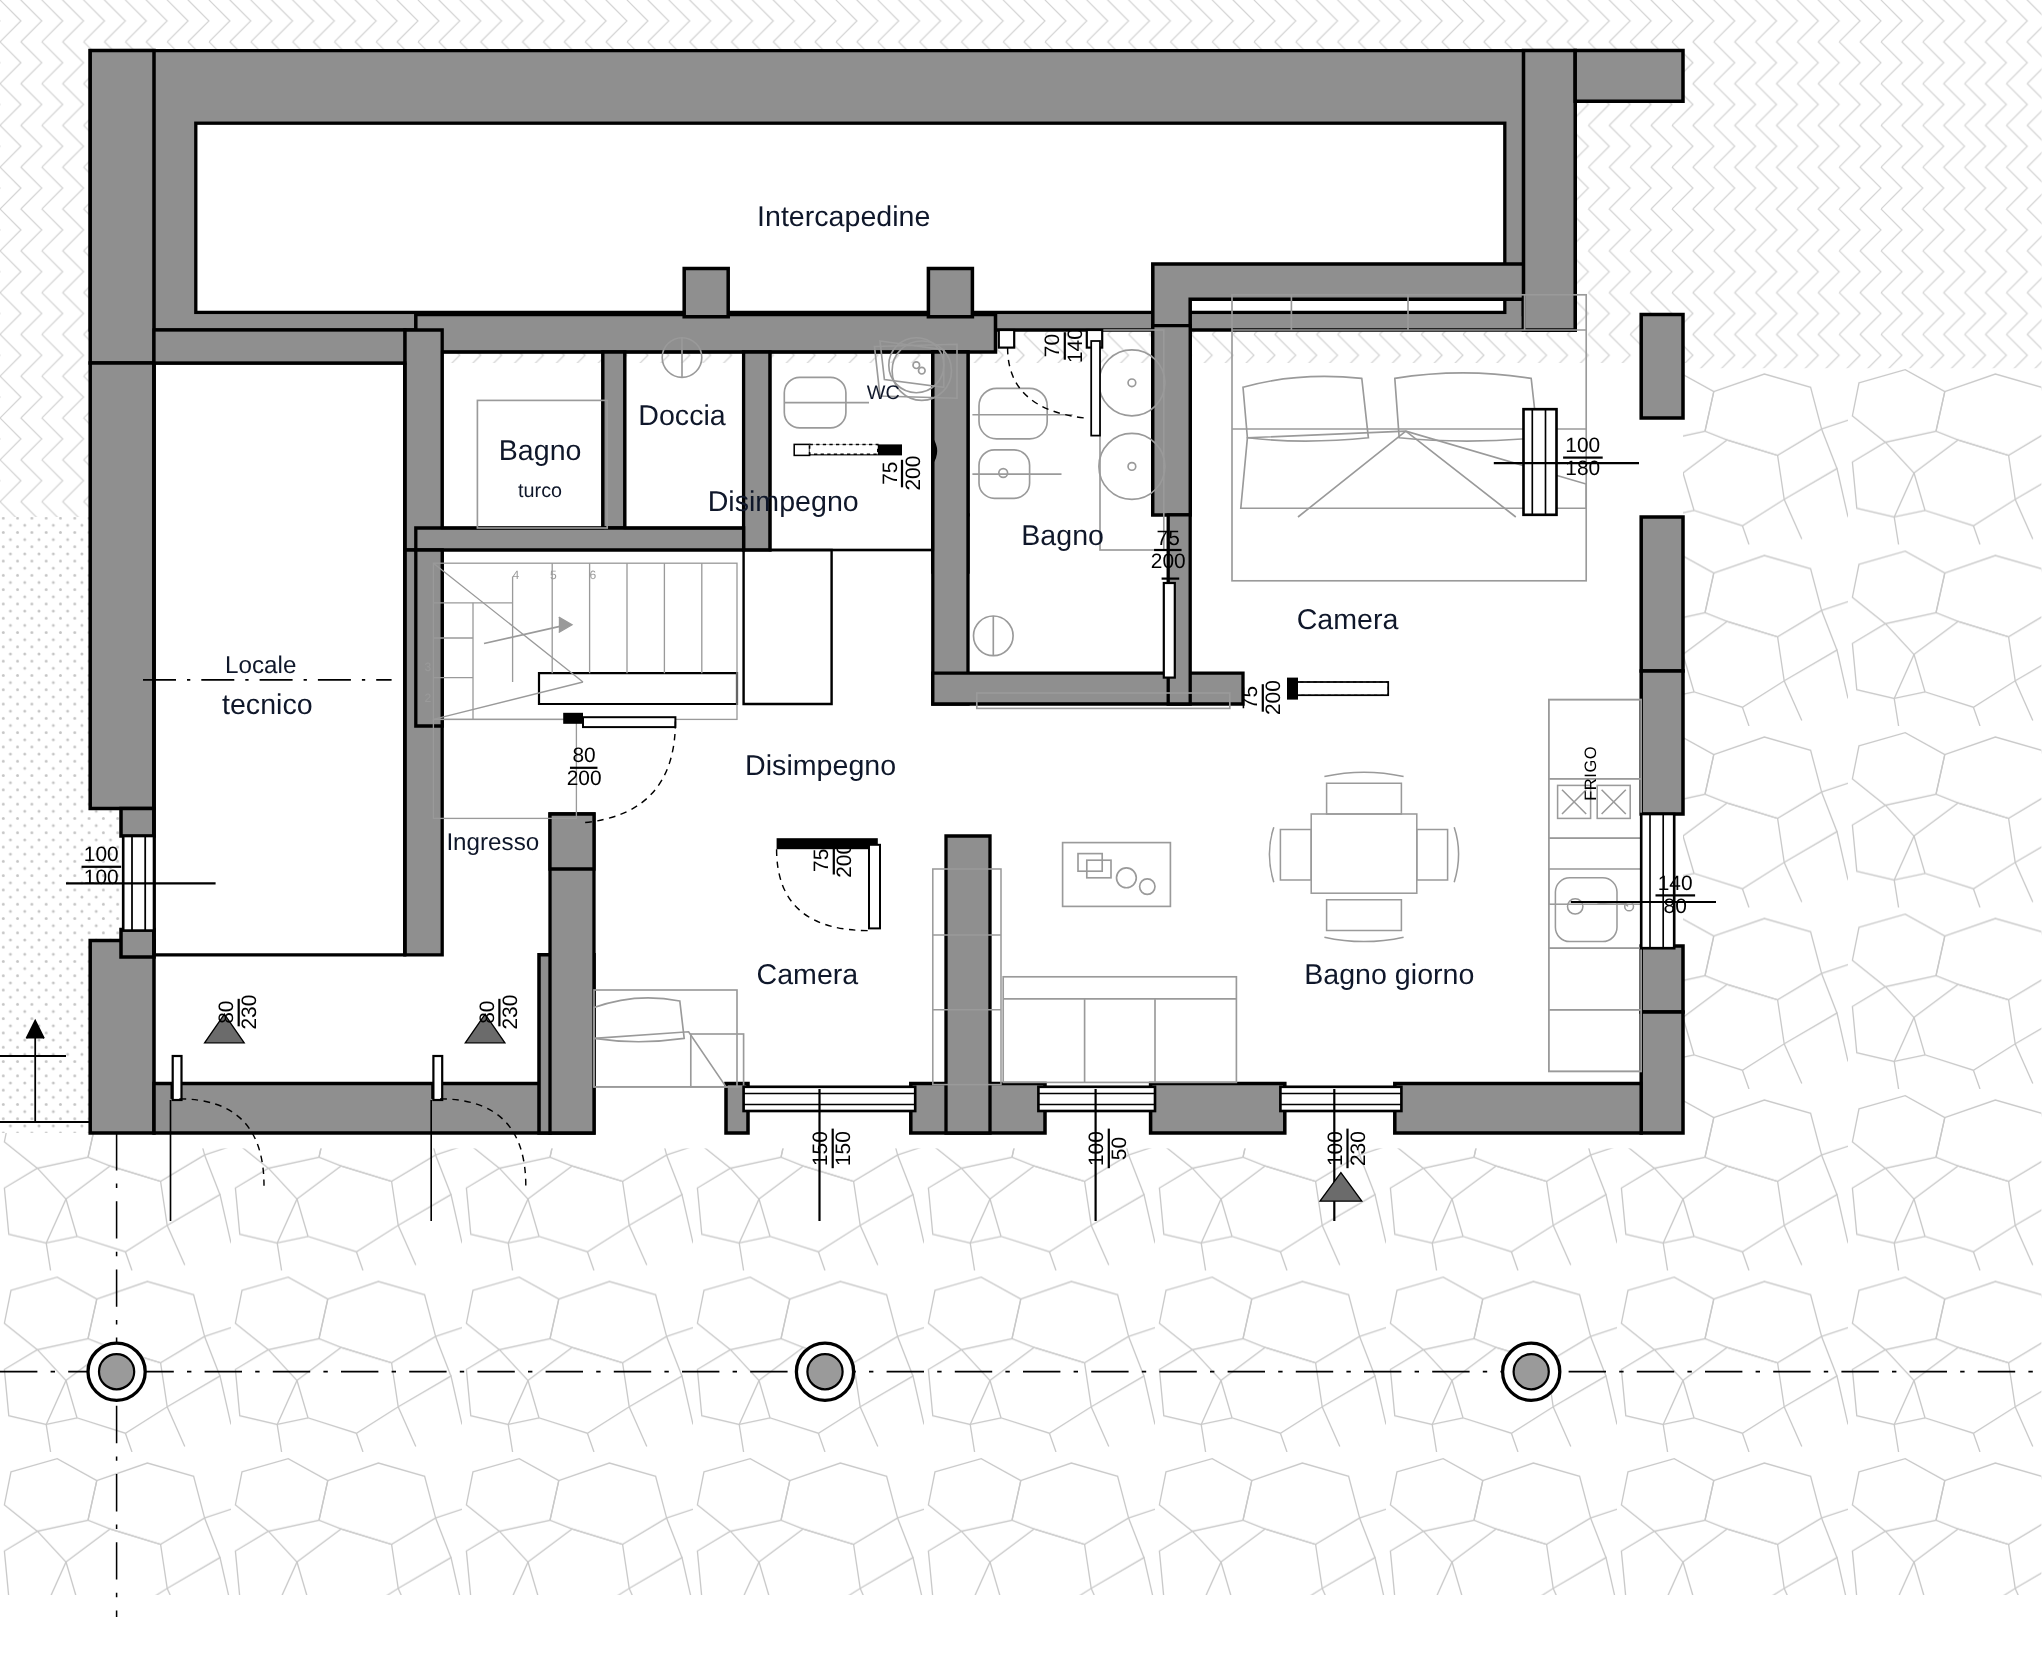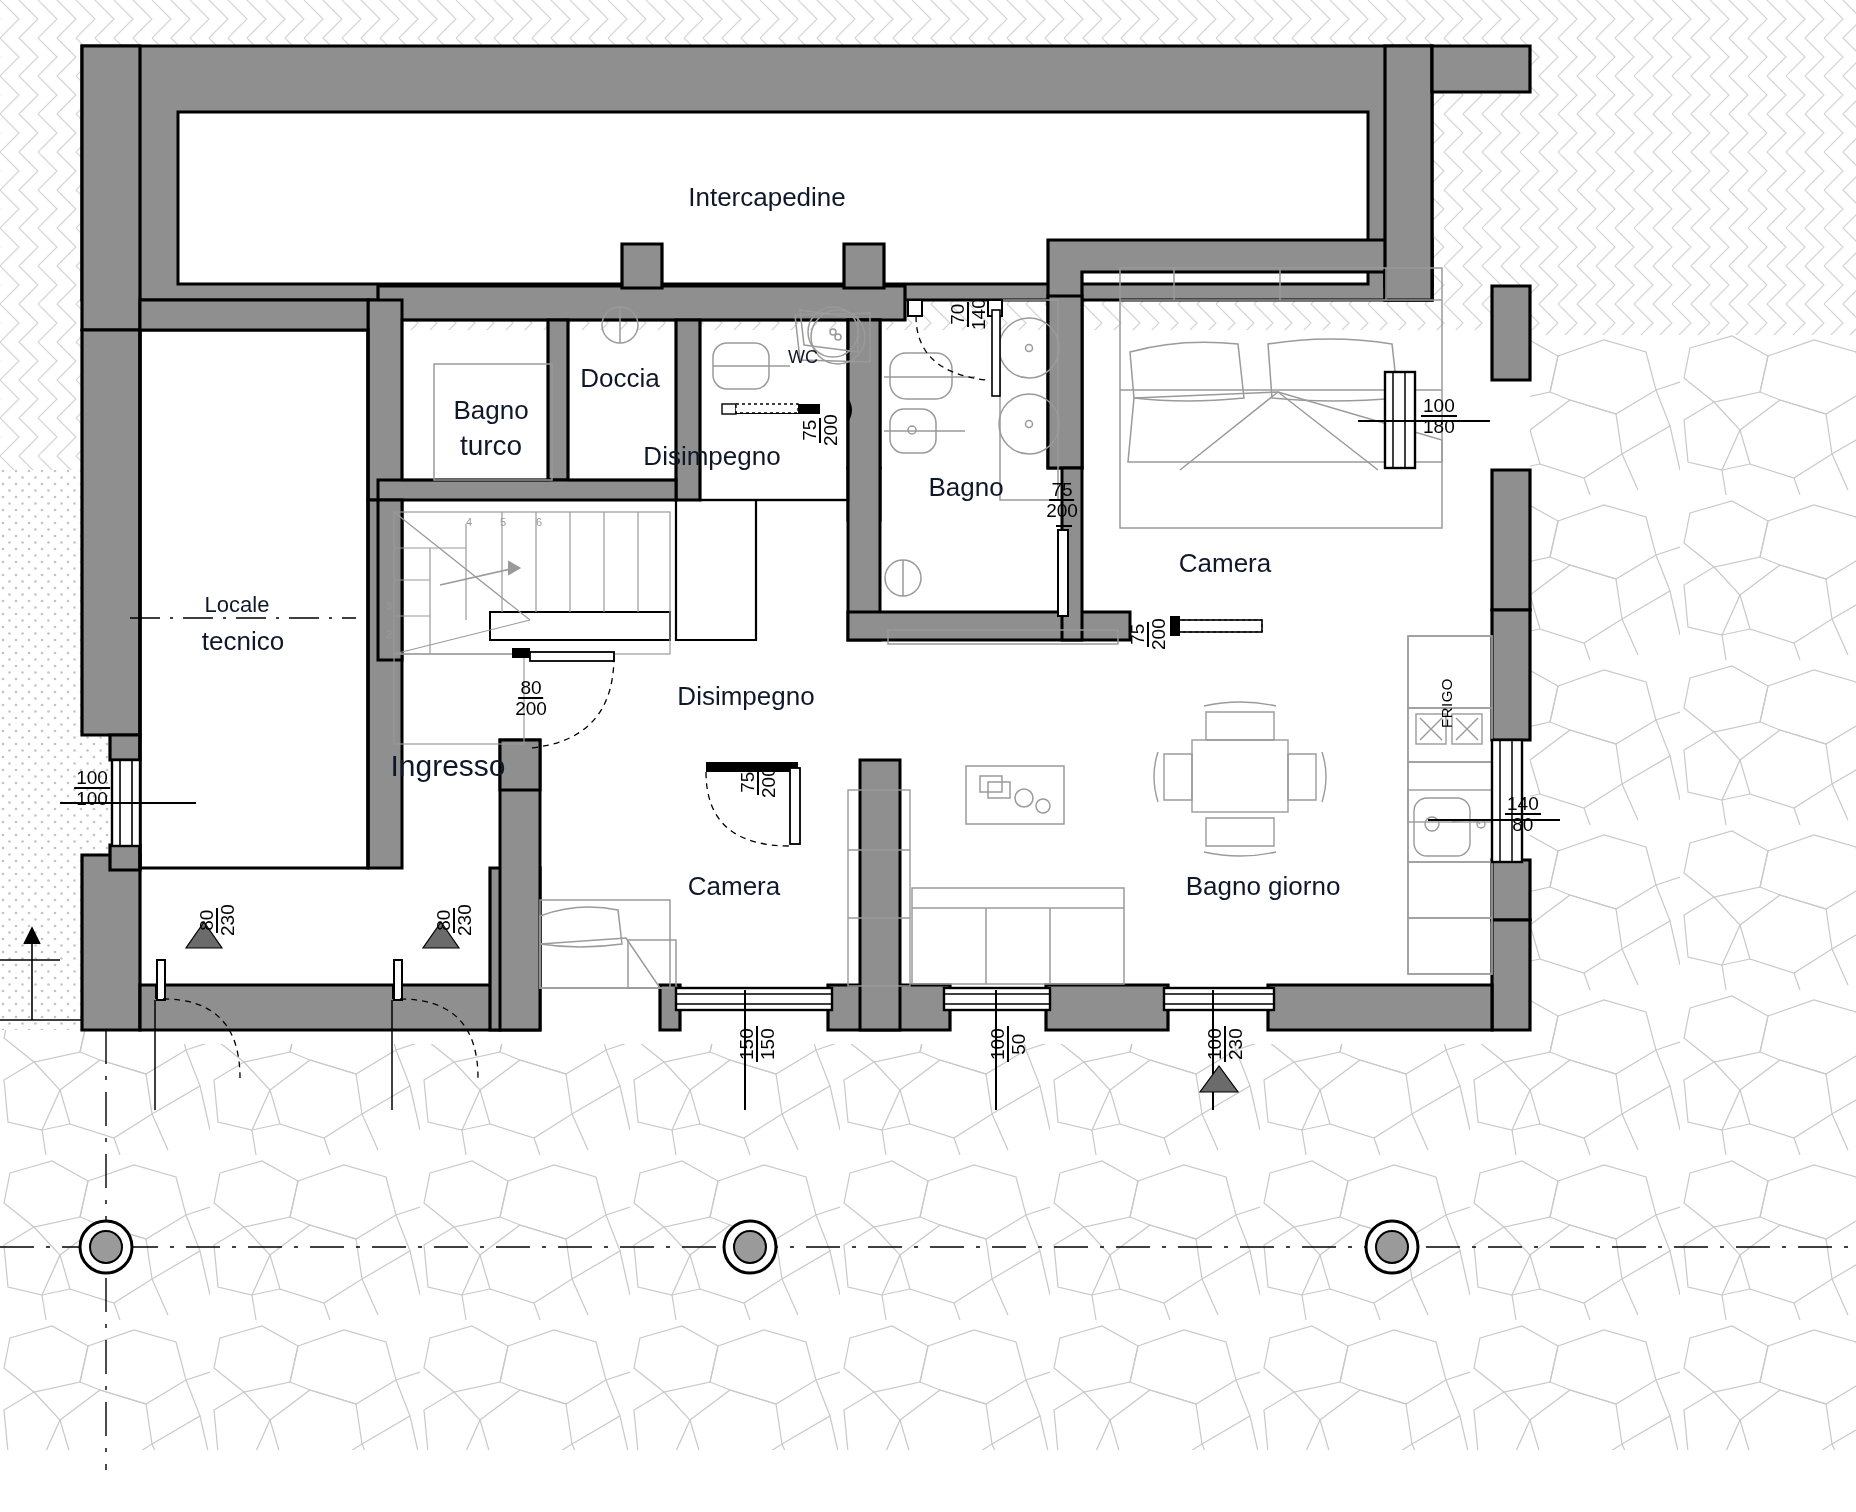--- a/index.html
+++ b/index.html
@@ -387,42 +387,42 @@
 </div>
 <div class="rlabel" style="left:237px;top:605px;font-size:22px;transform:translate(-50%,-50%);">
   <span>Locale</span>
 </div>
 <div class="rlabel" style="left:243px;top:641px;font-size:26px;transform:translate(-50%,-50%);">
   <span>tecnico</span>
 </div>
 <div class="rlabel" style="left:491px;top:410px;font-size:26px;transform:translate(-50%,-50%);">
   <span>Bagno</span>
 </div>
-<div class="rlabel" style="left:491px;top:446px;font-size:28px;transform:translate(-50%,-50%);">
+<div class="rlabel" style="left:491px;top:446px;font-size:18px;transform:translate(-50%,-50%);">
   <span>turco</span>
 </div>
 <div class="rlabel" style="left:620px;top:378px;font-size:26px;transform:translate(-50%,-50%);">
   <span>Doccia</span>
 </div>
 <div class="rlabel" style="left:803px;top:357px;font-size:18px;transform:translate(-50%,-50%);">
   <span>WC</span>
 </div>
 <div class="rlabel" style="left:712px;top:456px;font-size:26px;transform:translate(-50%,-50%);">
   <span>Disimpegno</span>
 </div>
 <div class="rlabel" style="left:966px;top:487px;font-size:26px;transform:translate(-50%,-50%);">
   <span>Bagno</span>
 </div>
 <div class="rlabel" style="left:1225px;top:563px;font-size:26px;transform:translate(-50%,-50%);">
   <span>Camera</span>
 </div>
 <div class="rlabel" style="left:746px;top:696px;font-size:26px;transform:translate(-50%,-50%);">
   <span>Disimpegno</span>
 </div>
-<div class="rlabel" style="left:448px;top:766px;font-size:30px;transform:translate(-50%,-50%);text-align:right;">
+<div class="rlabel" style="left:448px;top:766px;font-size:22px;transform:translate(-50%,-50%);text-align:right;">
   <span>Ingresso</span>
 </div>
 <div class="rlabel" style="left:734px;top:886px;font-size:26px;transform:translate(-50%,-50%);">
   <span>Camera</span>
 </div>
 <div class="rlabel" style="left:1263px;top:886px;font-size:26px;transform:translate(-50%,-50%);">
   <span>Bagno giorno</span>
 </div>
 
 <div class="frigo" style="left:1438px;top:728px;">

